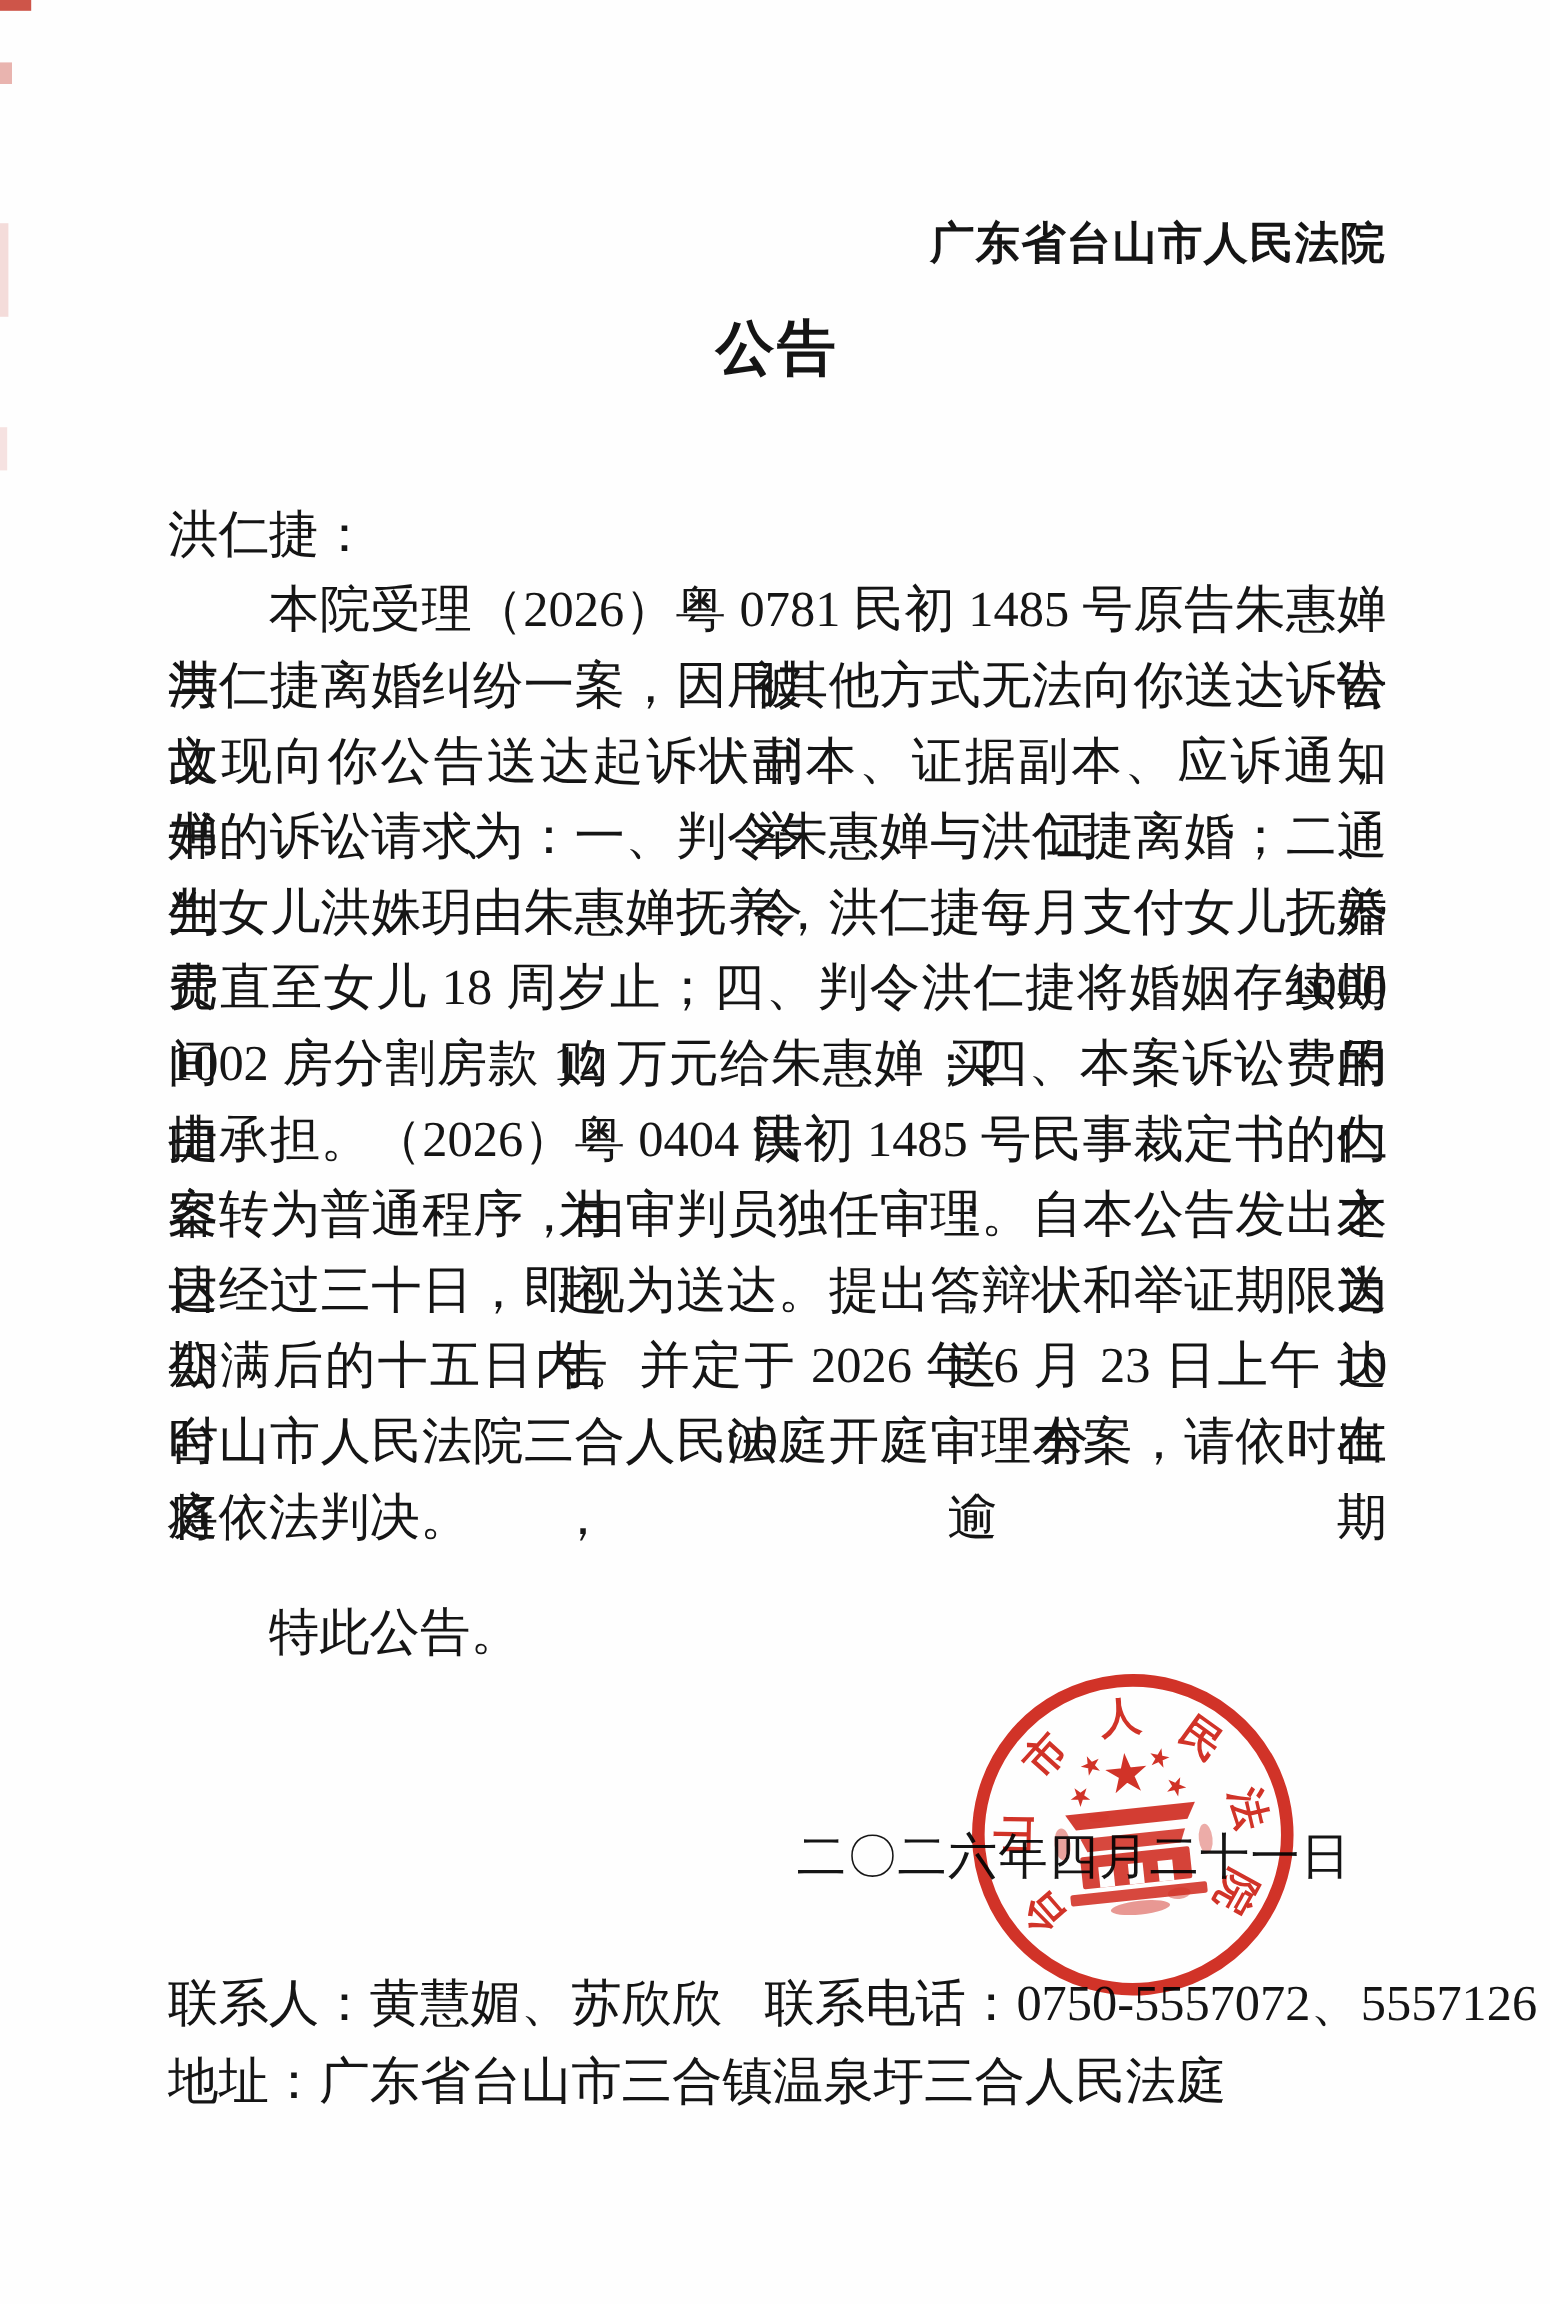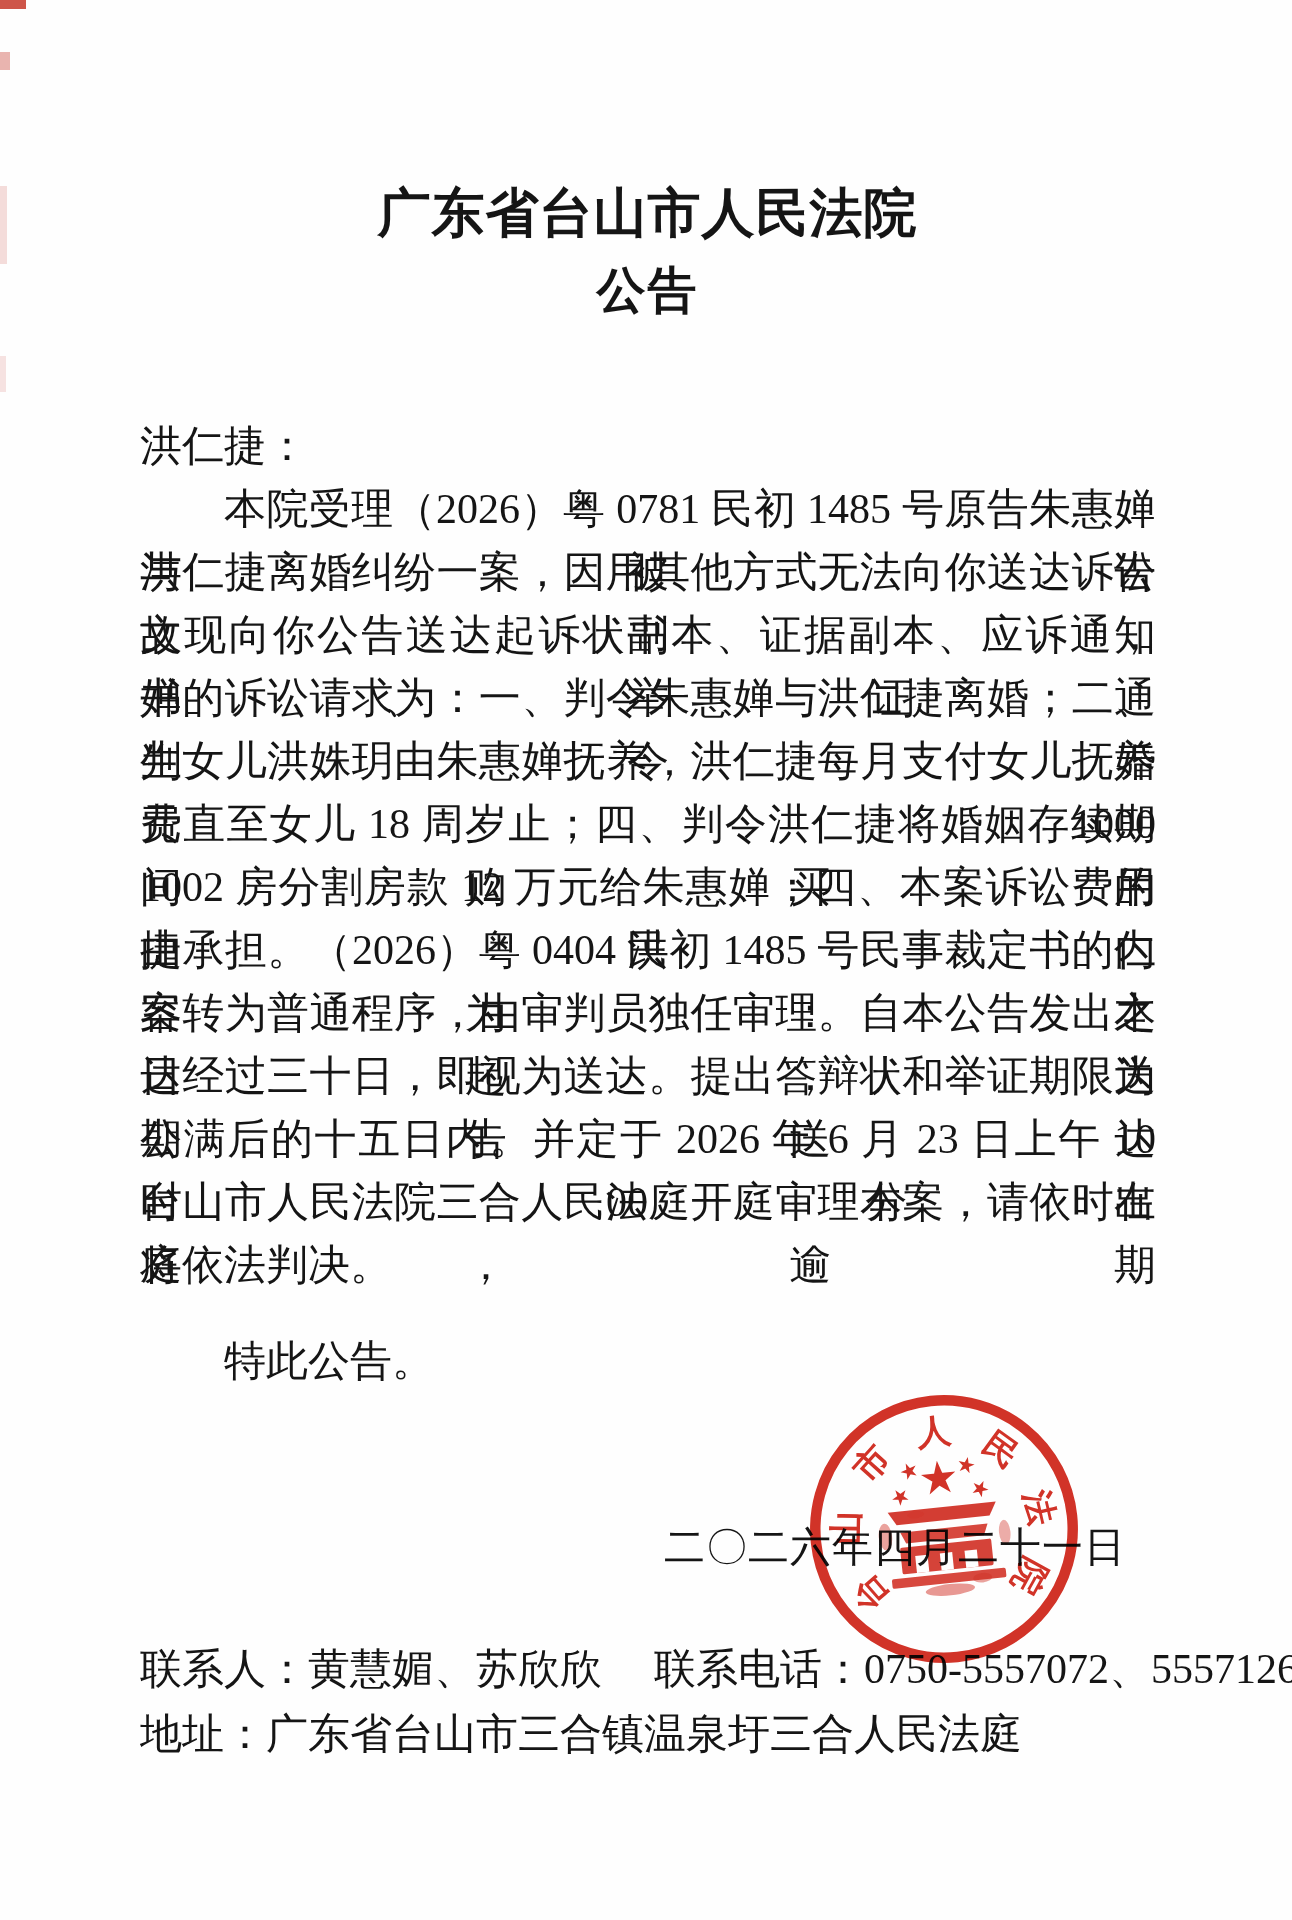--- a/index.html
+++ b/index.html
@@ -4,21 +4,21 @@
 <style>
   html,body{margin:0;padding:0;}
   body{
     width:1292px;height:1920px;position:relative;overflow:hidden;
     background:#fefefe;
     font-family:"Liberation Serif","DejaVu Serif",serif;
     color:#151515;
   }
   .page-title{
     position:absolute;left:140px;width:1015px;top:178px;
-    font-size:53px;font-weight:bold;text-align:center;letter-spacing:1px;
+    font-size:37px;font-weight:bold;text-align:right;letter-spacing:1px;
   }
   .page-subtitle{
     position:absolute;left:140px;width:1015px;top:258px;
     font-size:49px;font-weight:bold;text-align:center;letter-spacing:2px;
   }
   .doc-body{
     position:absolute;left:140px;top:415px;width:1016px;
     font-size:42px;line-height:63px;
   }
   .line{height:63px;white-space:nowrap;}
@@ -32,21 +32,21 @@
   .line.indent2{padding-left:84px;margin-top:33px;}
   .date-line{
     position:absolute;top:1520px;right:166px;
     font-size:41px;letter-spacing:1px;z-index:1;
   }
   .footer-line{
     position:absolute;left:140px;font-size:42px;white-space:nowrap;z-index:1;
   }
   .footer-line.contacts{top:1641px;}
   .footer-line.address{top:1706px;}
-  .phone-part{margin-left:52px;font-family:Liberation Serif, serif;}
+  .phone-part{margin-left:35px;font-family:Liberation Serif, serif;}
   .seal{
     position:absolute;left:801px;top:1386px;width:286px;height:286px;
     z-index:2;mix-blend-mode:multiply;opacity:.93;
     transform:rotate(-6deg);
   }
   .seal svg{width:100%;height:100%;}
   .artifact{position:absolute;left:0;background:#c22a1c;}
   .a1{top:0;width:26px;height:9px;opacity:.8;}
   .a2{top:52px;width:10px;height:18px;opacity:.35;}
   .a3{top:186px;width:7px;height:78px;opacity:.16;}

